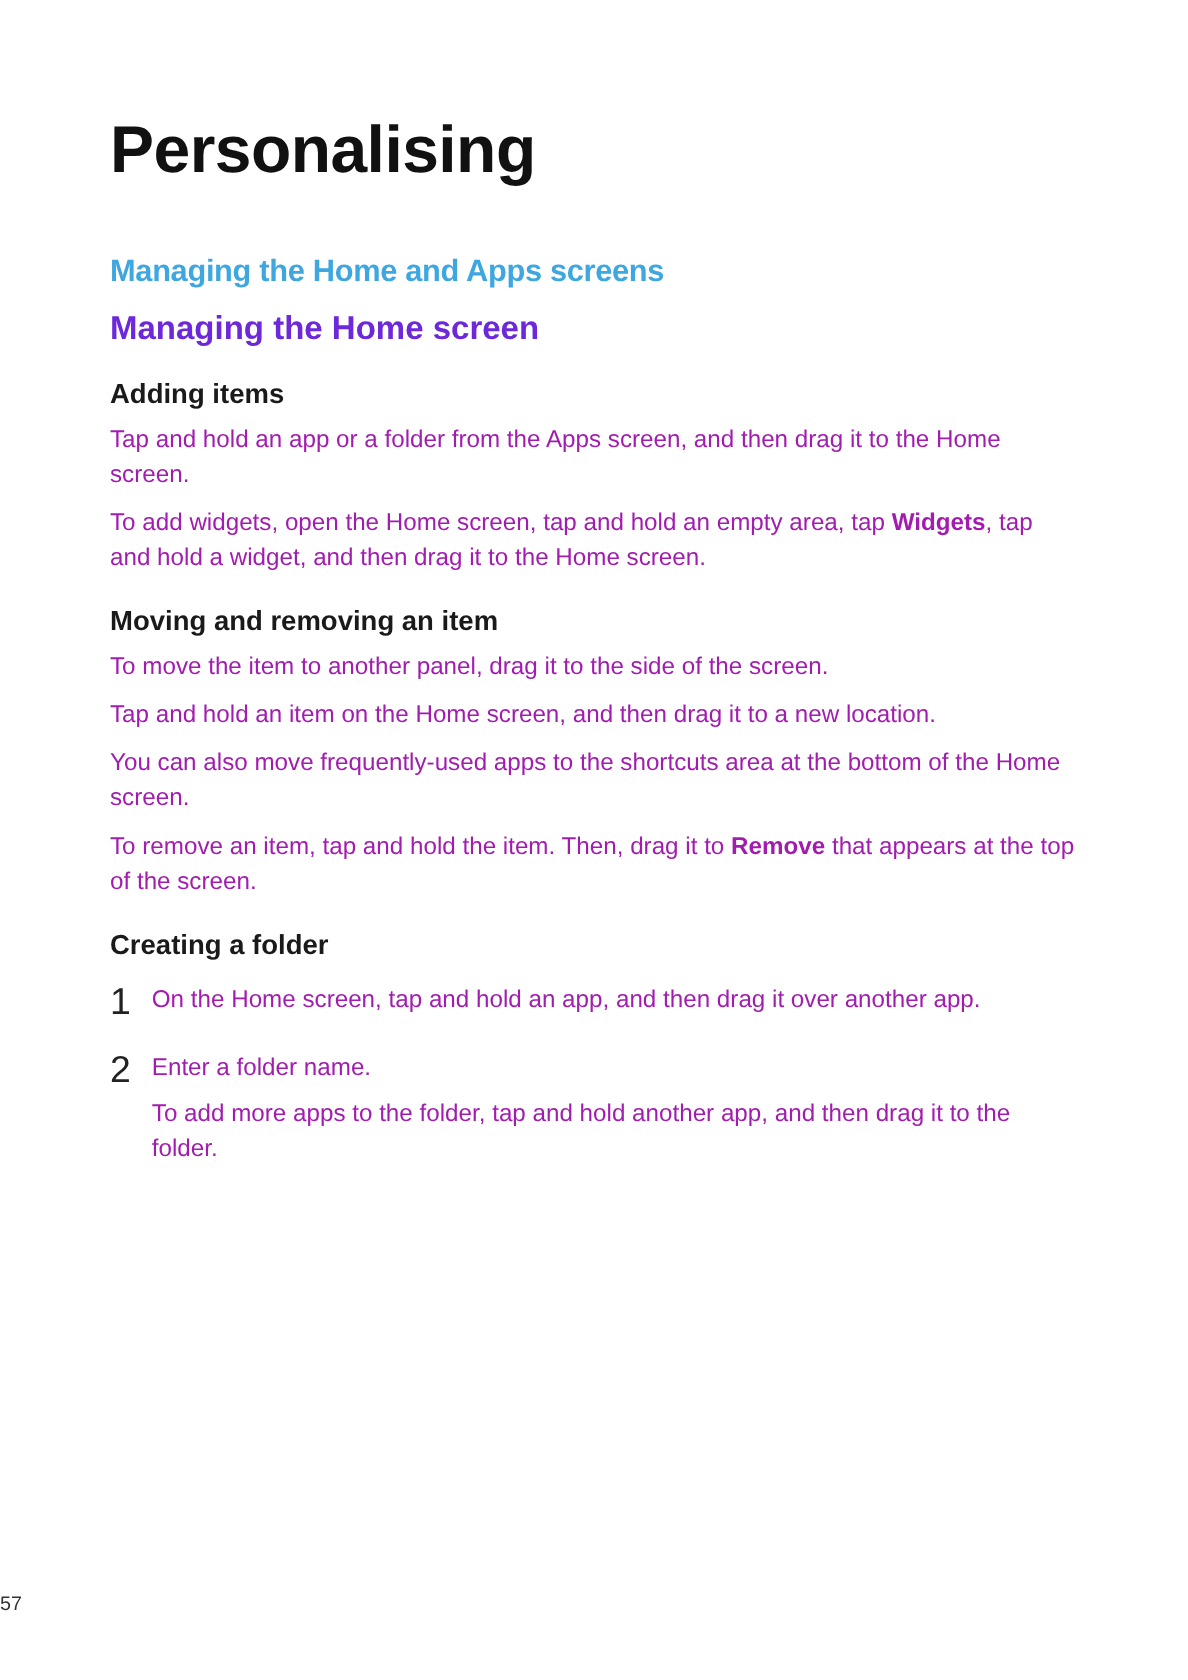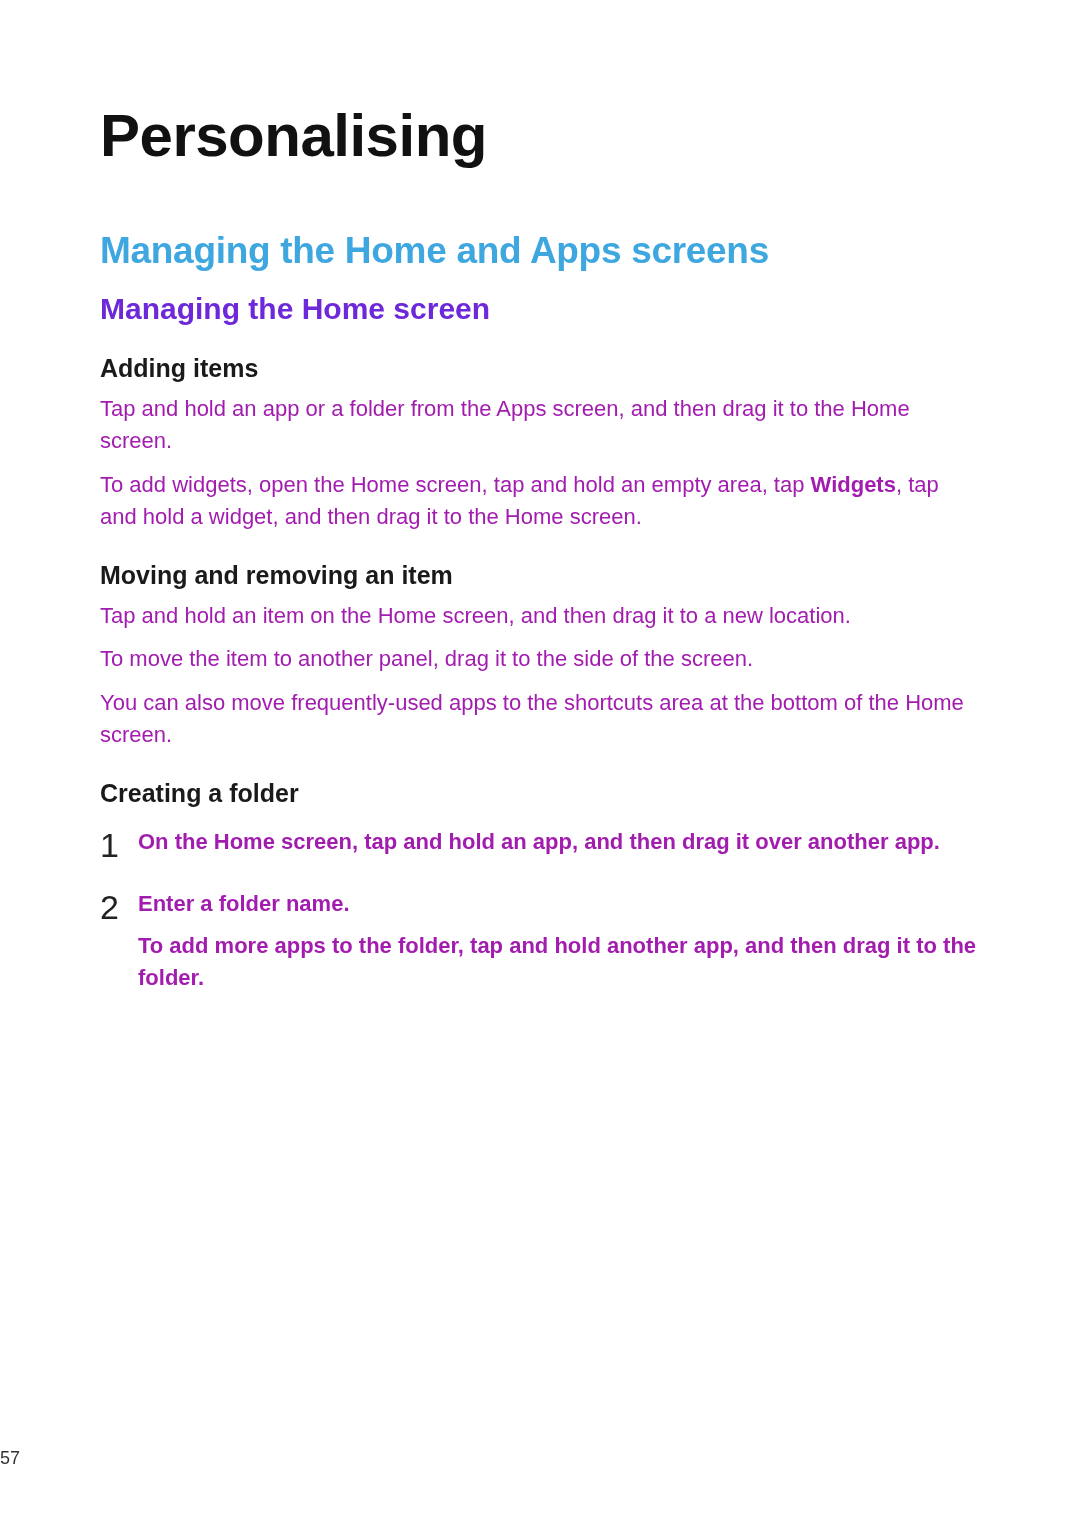--- a/index.html
+++ b/index.html
@@ -17,21 +17,21 @@
     position: relative;
   }
   .h1 {
     font-size: 60px;
     font-weight: 700;
     margin: 0 0 60px 0;
     color: #111;
     letter-spacing: -0.5px;
   }
   .h2 {
-    font-size: 37px;
+    font-size: 28px;
     font-weight: 700;
     margin: 40px 0 20px 0;
     color: #3fa7e0;
     letter-spacing: -0.3px;
   }
   .h3 {
     font-size: 30px;
     font-weight: 700;
     margin: 20px 0 12px 0;
     color: #6d28d9;
@@ -62,21 +62,21 @@
     font-weight: 400;
     width: 38px;
     flex-shrink: 0;
     color: #222;
     line-height: 1;
     padding-top: 2px;
   }
   .step-body {
     flex: 1;
   }
-  .step-body .para { margin-bottom: 10px; font-weight: bold; }
+  .step-body .para { margin-bottom: 10px; }
   .page-number {
     position: absolute;
     bottom: 58px;
     left: 0;
     width: 100%;
     text-align: left;
     font-size: 18px;
     color: #333;
   }
 </style>
@@ -91,23 +91,26 @@
 
   <h3 class="h3">Managing the Home screen</h3>
 
   <h4 class="h4">Adding items</h4>
   <p class="para">Tap and hold an app or a folder from the Apps screen, and then drag it to the Home screen.</p>
   <p class="para">
     <span>To add widgets, open the Home screen, tap and hold an empty area, tap </span><span class="bold">Widgets</span><span>, tap and hold a widget, and then drag it to the Home screen.</span>
   </p>
 
   <h4 class="h4">Moving and removing an item</h4>
+  <p class="para">To move the item to another panel, drag it to the side of the screen.</p>
   <p class="para">Tap and hold an item on the Home screen, and then drag it to a new location.</p>
-  <p class="para">To move the item to another panel, drag it to the side of the screen.</p>
   <p class="para">You can also move frequently-used apps to the shortcuts area at the bottom of the Home screen.</p>
+  <p class="para">
+    <span>To remove an item, tap and hold the item. Then, drag it to </span><span class="bold">Remove</span><span> that appears at the top of the screen.</span>
+  </p>
 
   <h4 class="h4">Creating a folder</h4>
 
   <div class="steps">
     <div class="step">
       <div class="step-num">1</div>
       <div class="step-body">
         <p class="para">On the Home screen, tap and hold an app, and then drag it over another app.</p>
       </div>
     </div>

